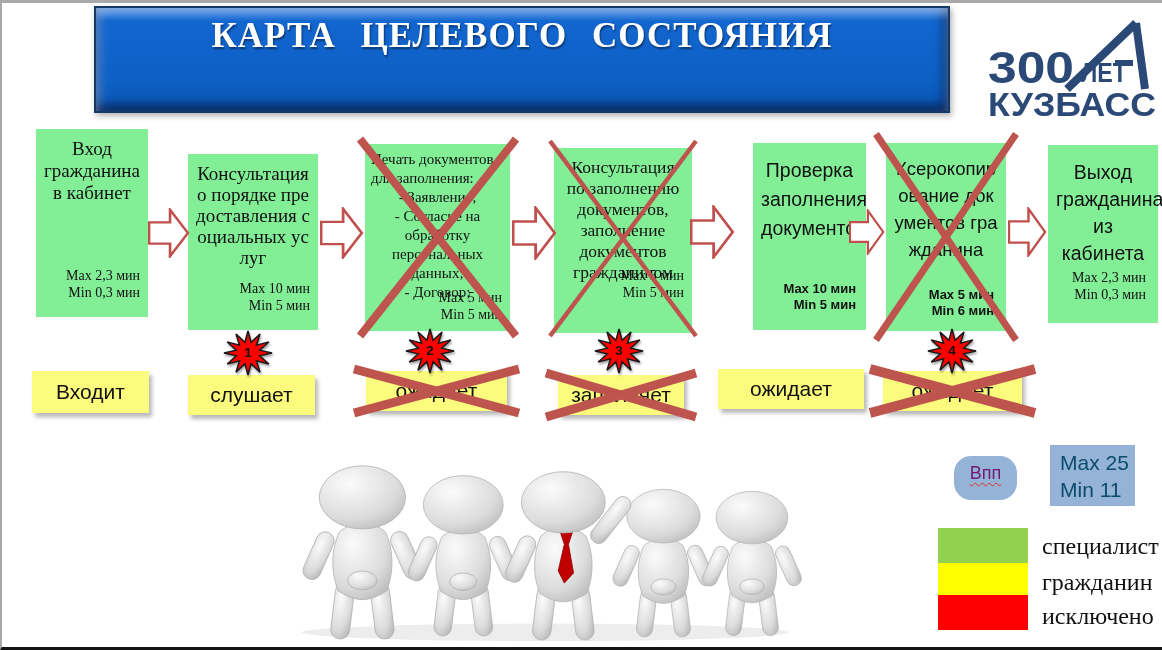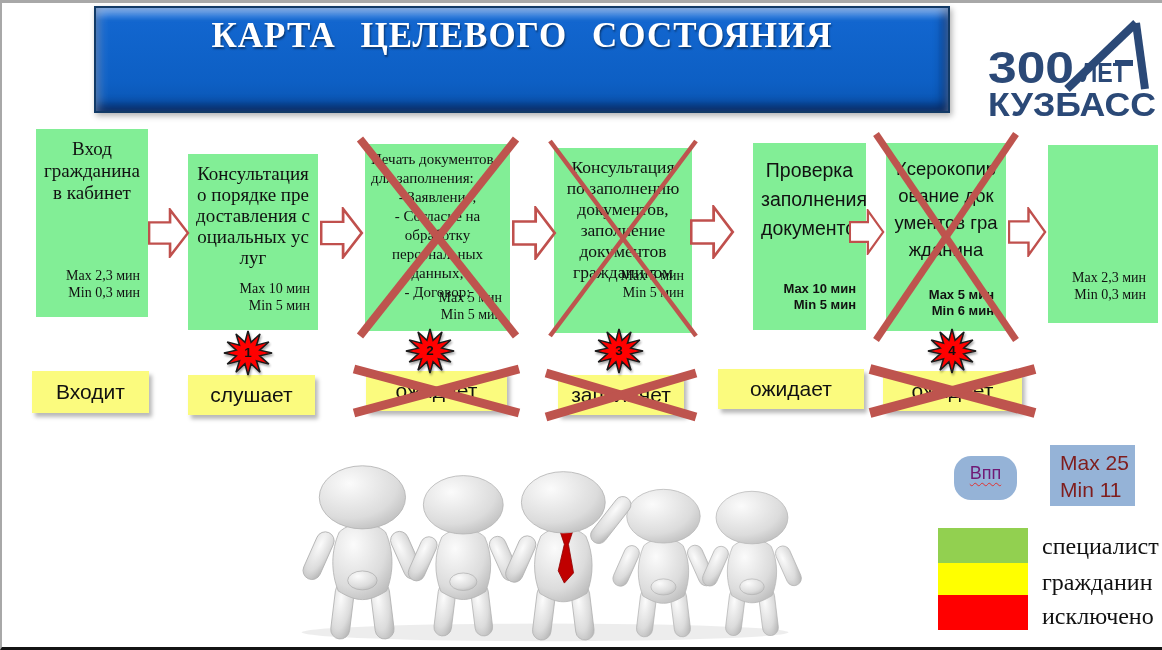--- a/index.html
+++ b/index.html
@@ -65,21 +65,21 @@
   .y7{left:1039px;top:366px;width:113px;}
 
   
   .people{position:absolute;left:278px;top:458px;}
 
   
   .vpp{position:absolute;left:952px;top:453px;width:63px;height:44px;background:#95B3D7;
     text-align:center;line-height:34px;font-size:18px;color:#701a75;border-radius:17px;}
   .vpp span{text-decoration:underline wavy #e03131 1px;text-underline-offset:3px;}
   .totals{position:absolute;left:1048px;top:442px;width:85px;height:61px;background:#95B3D7;
-    color:#7f1d1d;font-size:21px;line-height:27px;padding:4px 0 0 10px;box-sizing:border-box;}
+    color:#0c4a6e;font-size:21px;line-height:27px;padding:4px 0 0 10px;box-sizing:border-box;}
   .swatch{position:absolute;left:936px;width:90px;}
   .sw1{top:525px;height:35px;}
   .sw2{top:560px;height:32px;}
   .sw3{top:592px;height:35px;}
   .leglab{position:absolute;left:1040px;width:120px;font-size:24px;color:#111;}
   .ll1{top:530px;}
   .ll2{top:566px;text-align:center;width:104px;}
   .ll3{top:600px;}
 </style>
 </head>
@@ -151,20 +151,21 @@
 
   <div class="step s6 break">
     <div class="title">Ксерокопирование документов гражданина</div>
     <div class="mm mm-bold">
         <div>Max 5 мин</div>
         <div>Min 6 мин</div>
       </div>
   </div>
 
   <div class="step s7">
+    <div class="title">Выход гражданина из кабинета</div>
     <div class="mm serif">
         <div>Max 2,3 мин</div>
         <div>Min 0,3 мин</div>
       </div>
   </div>
 
   <svg class="arrow" style="left:146px;top:205px" width="42" height="50" viewBox="0 0 40 56" preserveAspectRatio="none">
       <polygon points="1,16 21,16 21,2 38,28 21,54 21,40 1,40" fill="#ffffff" stroke="#C0504D" stroke-width="2.5"></polygon>
     </svg>
   <svg class="arrow" style="left:318px;top:204px" width="44" height="52" viewBox="0 0 40 56" preserveAspectRatio="none">

